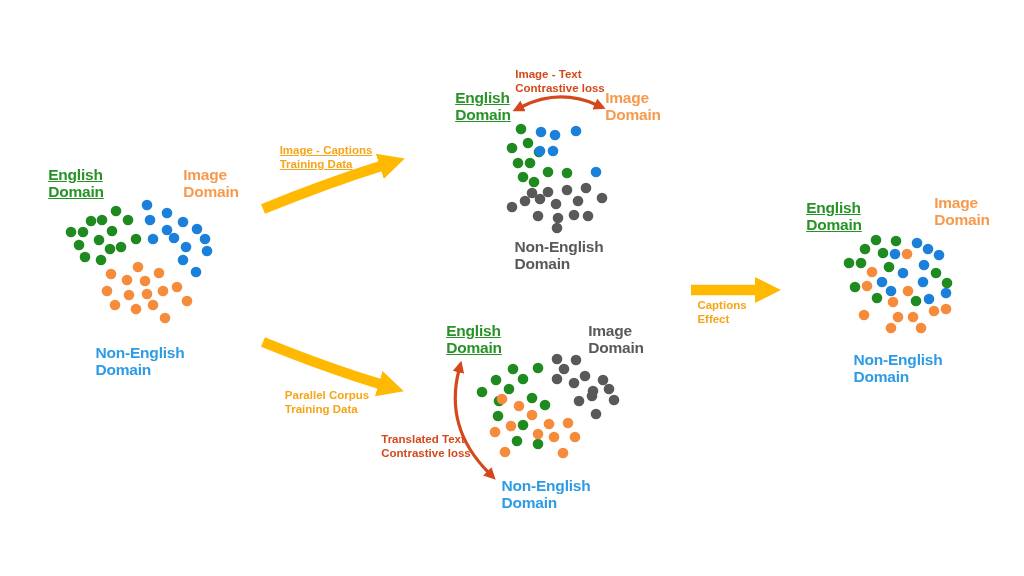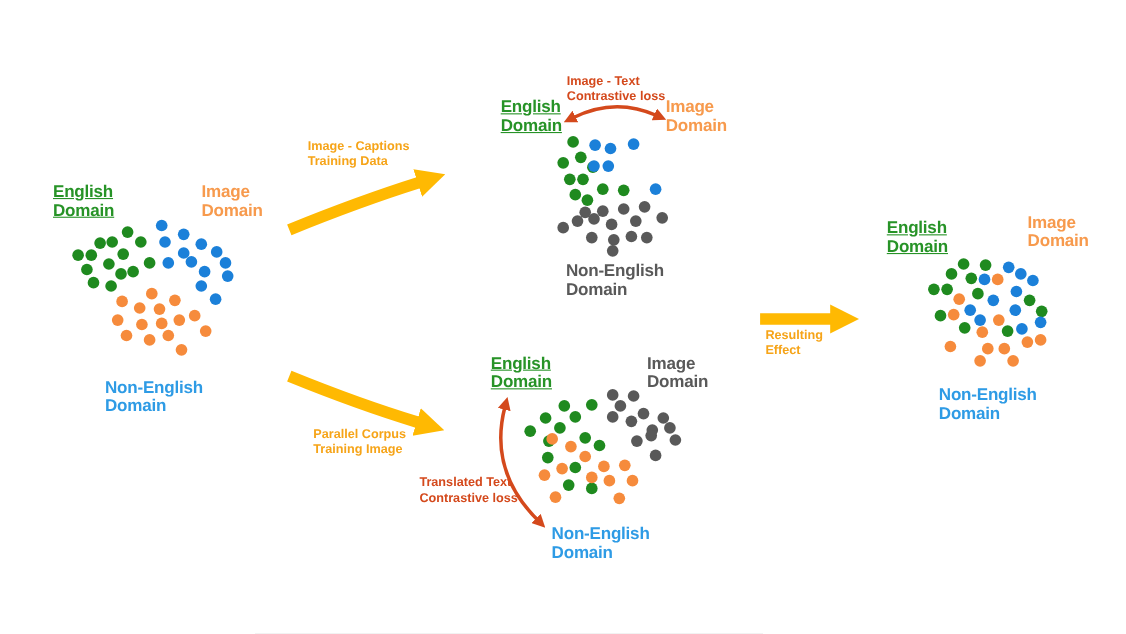--- a/index.html
+++ b/index.html
@@ -36,21 +36,21 @@
   .l-c1-non{left:140px;top:344px;}
   .l-c2-english{left:483px;top:89px;}
   .l-c2-image{left:633px;top:89px;}
   .l-c2-non{left:559px;top:238px;}
   .l-c3-english{left:474px;top:322px;}
   .l-c3-image{left:616px;top:322px;}
   .l-c3-non{left:546px;top:477px;}
   .l-c4-english{left:834px;top:199px;}
   .l-c4-image{left:962px;top:194px;}
   .l-c4-non{left:898px;top:351px;}
-  .l-image-captions{left:326px;top:126px;}
+  .l-image-captions{left:326px;top:143px;text-decoration:underline;}
   .l-parallel{left:327px;top:388px;}
   .l-resulting{left:722px;top:298px;}
   .l-imgtext-loss{left:560px;top:67px;}
   .l-translated-loss{left:426px;top:432px;}
 </style>
 </head>
 <body>
 
 <div class="canvas">
 
@@ -245,21 +245,21 @@
   <div class="label c-green l-c4-english">English
 Domain</div>
   <div class="label c-orange l-c4-image">Image
 Domain</div>
   <div class="label c-blue l-c4-non">Non-English
 Domain</div>
 
   <div class="label small c-amber l-image-captions">Image - Captions
 Training Data</div>
   <div class="label small c-amber l-parallel">Parallel Corpus
-Training Image</div>
-  <div class="label small c-amber l-resulting">Resulting
+Training Data</div>
+  <div class="label small c-amber l-resulting">Captions
 Effect</div>
   <div class="label small c-red l-imgtext-loss">Image - Text
 Contrastive loss</div>
   <div class="label small c-red l-translated-loss">Translated Text
 Contrastive loss</div>
 
 </div>
 
 </body></html>

